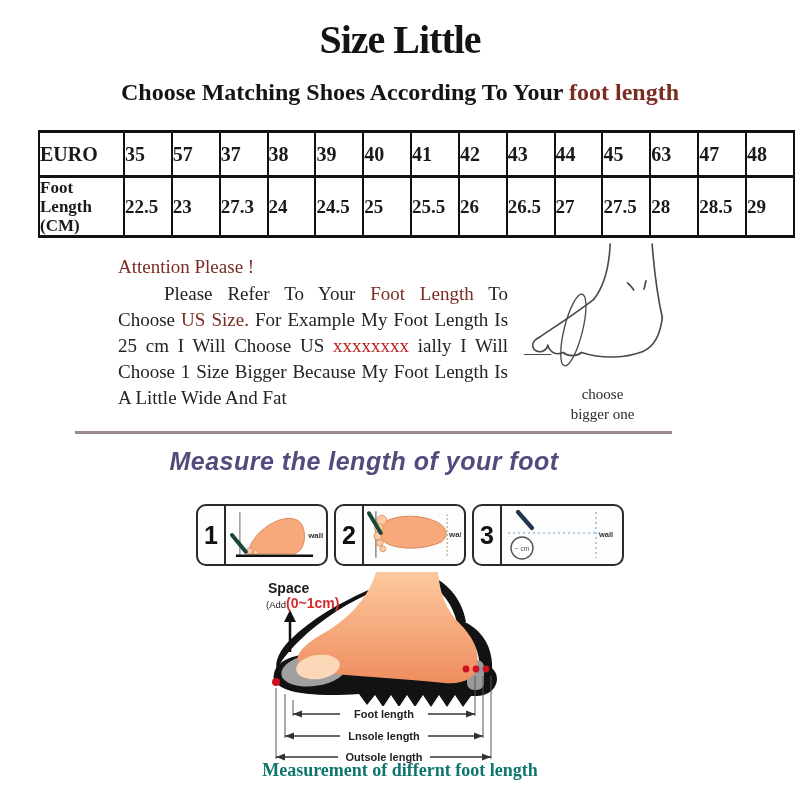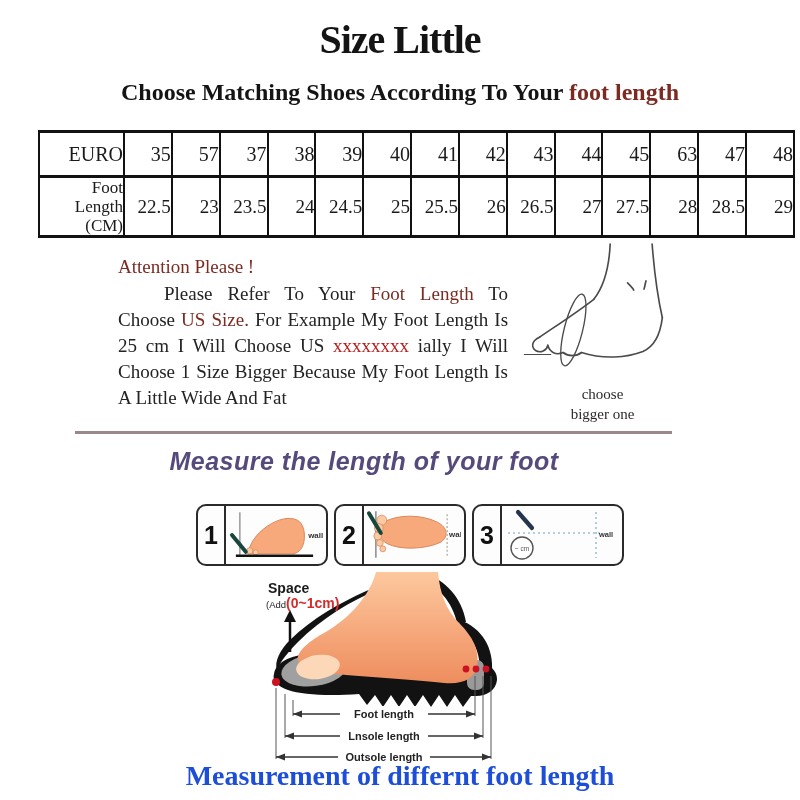--- a/index.html
+++ b/index.html
@@ -10,21 +10,21 @@
          font-size:40px;font-weight:bold;letter-spacing:-1px;color:#141414;}
   .subtitle{position:absolute;top:79px;left:0;width:800px;text-align:center;
             font-size:24px;font-weight:bold;color:#141414;}
   .maroon{color:#7b2b22;}
   .redacted{color:#b91c1c;}
 
   table.size-table{position:absolute;left:38px;top:130px;width:757px;
                    border-collapse:collapse;table-layout:fixed;
                    font-family:"Liberation Serif",serif;}
   table.size-table td{border:2px solid #111;border-top:3px solid #111;border-bottom:3px solid #111;
-                      text-align:right;vertical-align:middle;font-weight:normal;
+                      text-align:left;vertical-align:middle;font-weight:bold;
                       font-size:20px;padding:0;}
   table.size-table col.first{width:85px;}
   table.size-table tr.r1 td{height:42px;}
   table.size-table tr.r2 td{height:55px;font-size:19px;}
   td.foot-hdr{font-size:17px !important;line-height:1.12;white-space:pre-line;}
 
   .attention{position:absolute;left:118px;top:254px;width:390px;font-size:19px;line-height:26px;}
   .att-heading{font-size:19px;margin-bottom:1px;}
   .att-body{margin:0;text-align:justify;text-indent:46px;color:#232323;}
 
@@ -42,21 +42,21 @@
   .step{display:flex;height:58px;border:2.5px solid #2a2a2a;border-radius:10px;
         background:#fdfdfd;overflow:hidden;}
   .step-num{width:26px;display:flex;align-items:center;justify-content:center;
             font-family:"Liberation Sans",sans-serif;font-weight:900;font-size:25px;
             color:#111;border-right:2px solid #2a2a2a;}
   .step svg{display:block;}
   .w1{width:128px;} .w3{width:148px;}
 
   .foot-diagram{position:absolute;left:230px;top:566px;}
   .bottom-caption{position:absolute;top:760px;left:0;width:800px;text-align:center;
-                  font-size:28px;font-weight:bold;color:#1d4ed8;}
+                  font-size:18px;font-weight:bold;color:#0f766e;}
 
   svg text{font-family:"Liberation Sans",sans-serif;}
 </style>
 </head>
 <body>
 
 <div class="page">
 
   <h1 class="title">Size Little</h1>
 
@@ -97,21 +97,21 @@
       <td>63</td>
       <td>47</td>
       <td>48</td>
     </tr>
     <tr class="r2">
       <td class="foot-hdr">Foot
 Length
 (CM)</td>
       <td>22.5</td>
       <td>23</td>
-      <td>23.5</td>
+      <td>27.3</td>
       <td>24</td>
       <td>24.5</td>
       <td>25</td>
       <td>25.5</td>
       <td>26</td>
       <td>26.5</td>
       <td>27</td>
       <td>27.5</td>
       <td>28</td>
       <td>28.5</td>

